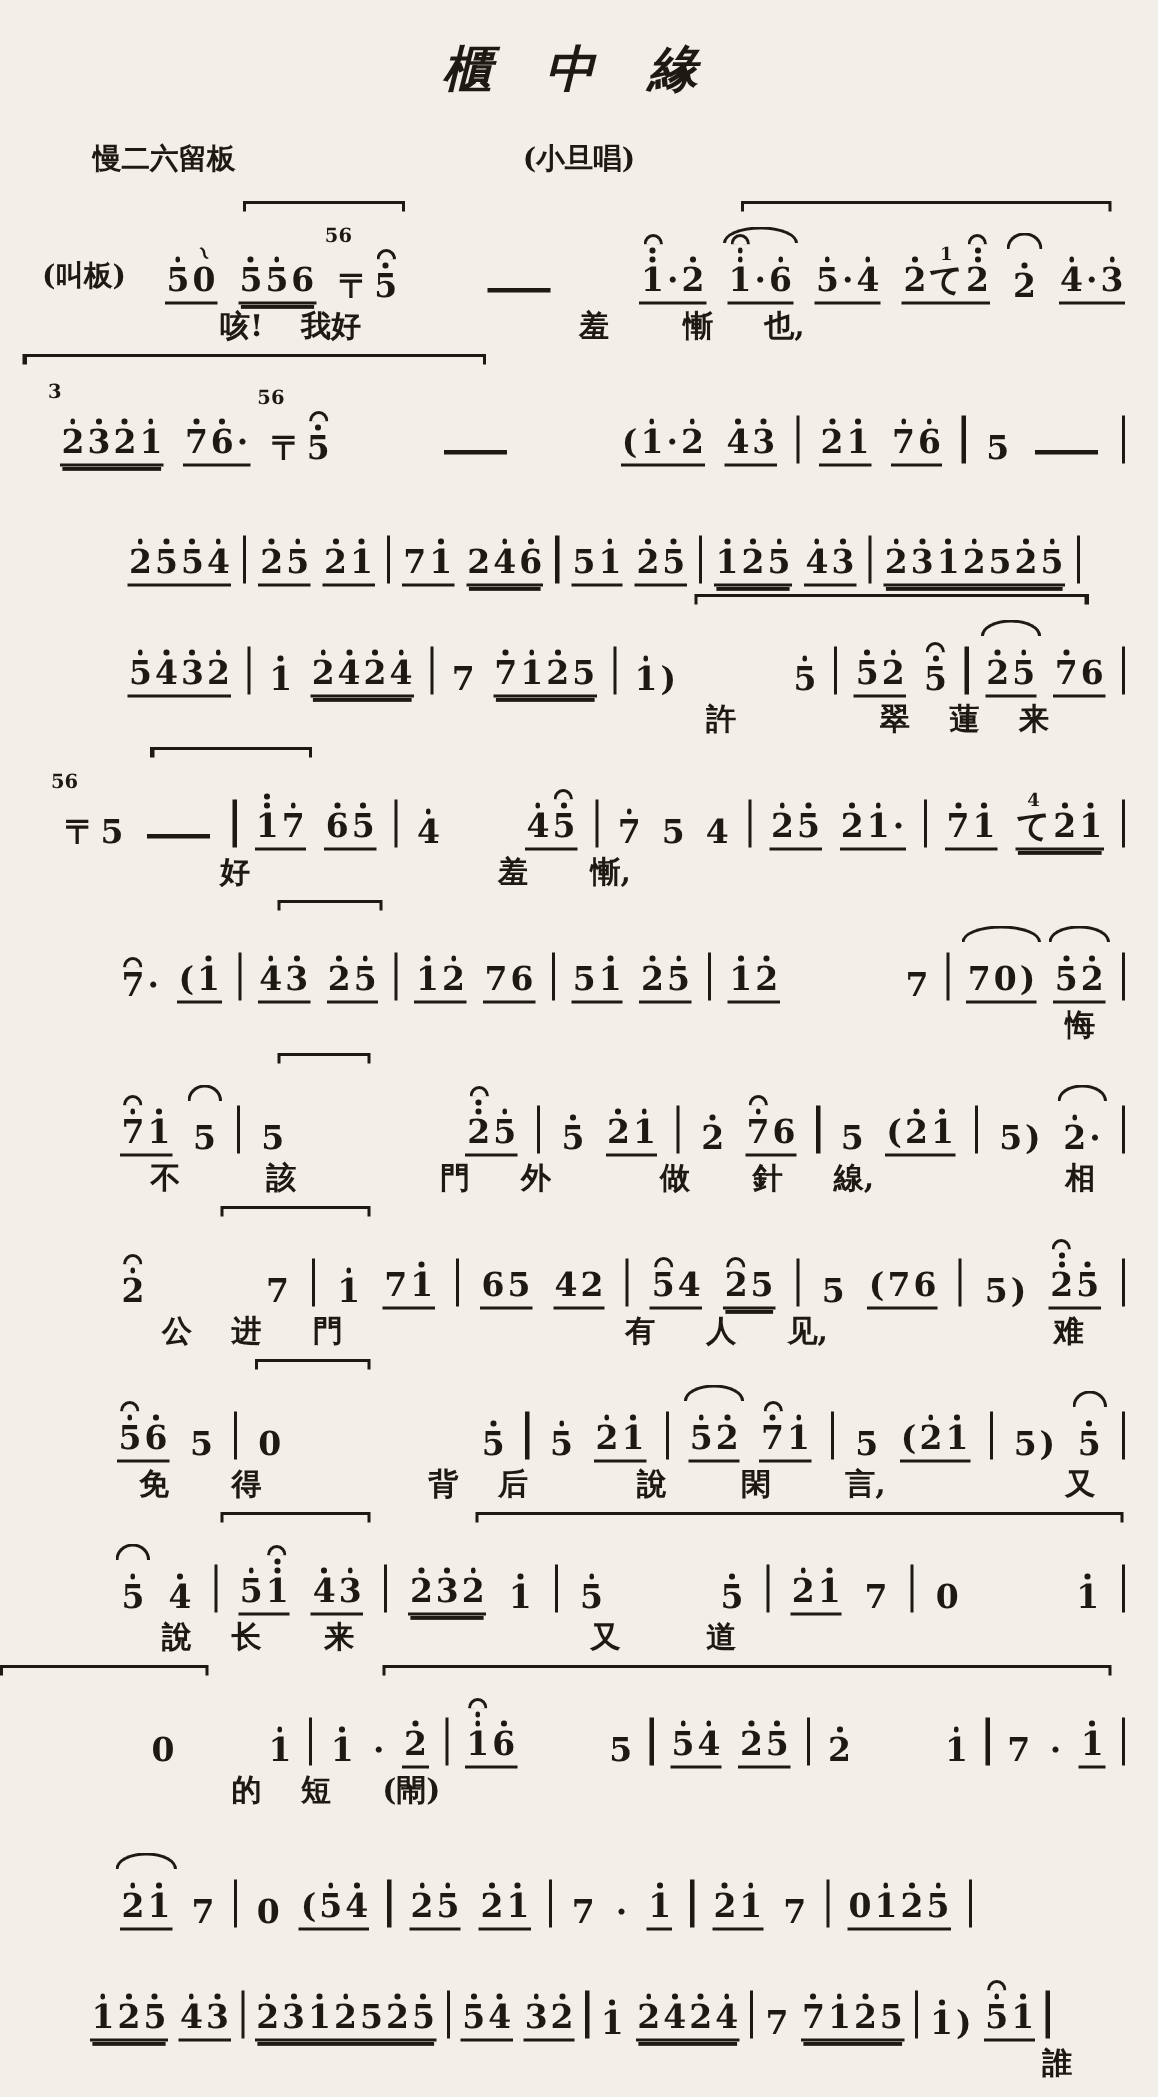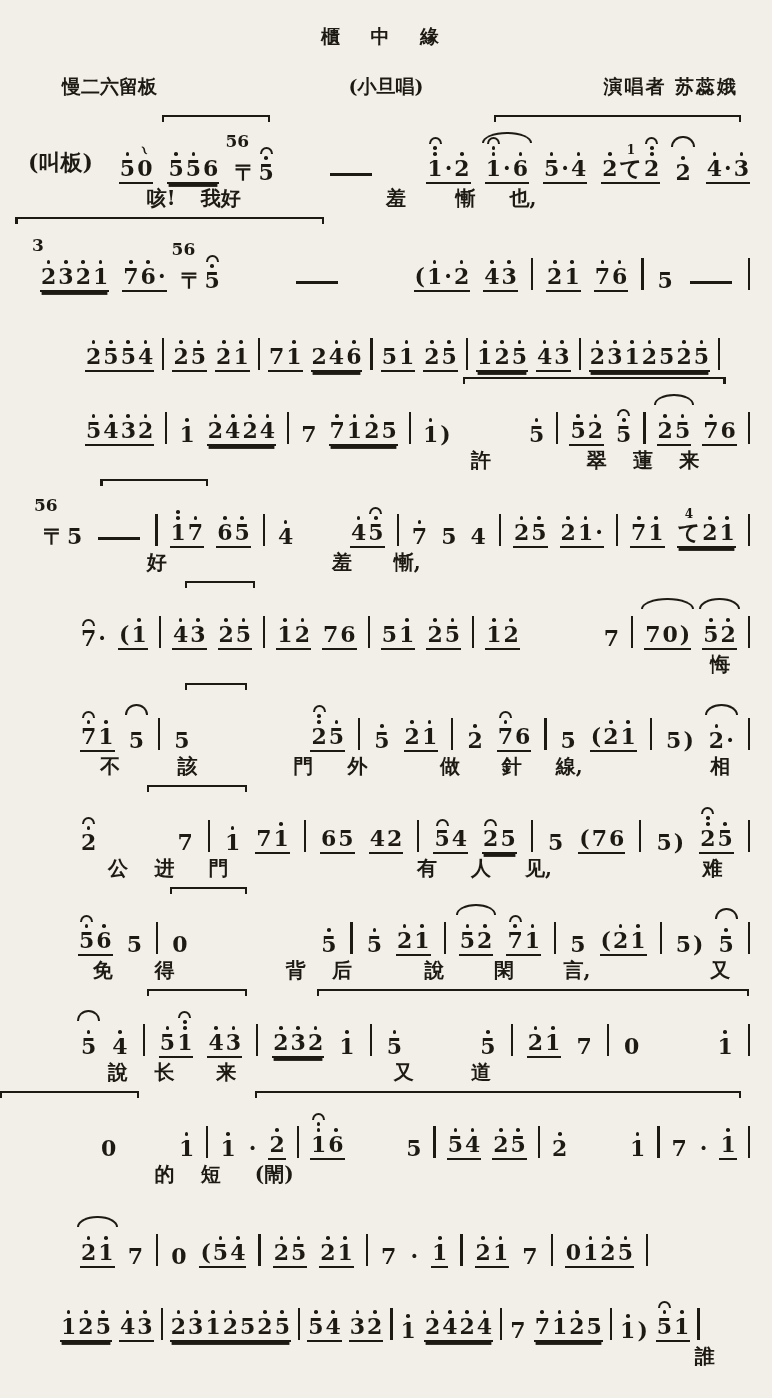--- a/index.html
+++ b/index.html
@@ -1,64 +1,63 @@
 <!DOCTYPE html>
 <html><head>
 <meta charset="utf-8">
 <title>score</title>
 <style>
   html,body{margin:0;padding:0;background:#c9c6bf;}
   .page{position:relative;width:772px;height:1398px;margin:0 auto;background:#f2efe8;
         color:#1d1a14;font-family:"DejaVu Serif",serif;box-sizing:border-box;
         padding:24px 0 8px;overflow:hidden;}
-  .hdr-title{text-align:center;font-size:19px;font-weight:bold;letter-spacing:12px;}
+  .hdr-title{text-align:center;font-size:33px;font-weight:bold;letter-spacing:12px;font-style:italic;}
   .hdr-meta{display:grid;grid-template-columns:1fr auto 1fr;align-items:end;
             padding:0 34px;margin-top:24px;font-size:19px;font-weight:bold;}
   .hdr-meta .tempo{text-align:left;margin-left:28px;}
   .hdr-meta .role{text-align:center;}
   .hdr-meta .perf{text-align:right;letter-spacing:2px;}
   .score{margin-top:10px;}
   .sl{position:relative;display:flex;align-items:flex-end;height:80px;box-sizing:border-box;}
   .sl.haslyr{height:102px;padding-bottom:28px;}
-  .pre{font-size:22px;font-weight:bold;margin:0 12px 6px 0;white-space:nowrap;}
+  .pre{font-size:19px;font-weight:bold;margin:0 12px 6px 0;white-space:nowrap;}
   .tok{position:relative;}
   .cr{display:flex;align-items:flex-end;}
   .ul1{border-bottom:2.2px solid currentColor;padding-bottom:2px;}
   .ul2{border-bottom:2.2px solid currentColor;padding-bottom:2px;
        box-shadow:0 4.5px 0 -1.6px currentColor;}
   .ch{display:flex;flex-direction:column;align-items:center;padding:0 1px;}
   .ab{display:flex;flex-direction:column;align-items:center;justify-content:flex-end;height:25px;}
   .dot{width:3.6px;height:3.6px;border-radius:50%;background:currentColor;margin:1.1px 0;}
   .carc{width:13px;height:7px;border:2px solid currentColor;border-bottom:none;
         border-radius:50% 50% 0 0/100% 100% 0 0;box-sizing:border-box;margin-bottom:1px;}
   .wav{font-size:14px;font-weight:bold;line-height:1;transform:rotate(62deg);}
   .gsup{font-size:12px;font-weight:bold;line-height:1;margin-bottom:1px;}
   .g{font-size:22px;font-weight:bold;line-height:1.05;white-space:nowrap;}
   .dashbar{width:42px;height:3px;background:currentColor;margin:0 2px 8px;}
   .bar{width:2.2px;height:32px;background:currentColor;margin-bottom:2px;}
   .sp{flex:1 1 0;min-width:3px;}
-  .sup{position:absolute;top:-5px;left:-8px;font-size:17px;font-weight:bold;white-space:nowrap;}
+  .sup{position:absolute;top:-5px;left:-8px;font-size:13px;font-weight:bold;white-space:nowrap;}
   .tarc{position:absolute;left:-3px;right:-3px;top:0;height:9px;border:2.2px solid currentColor;
         border-bottom:none;border-radius:50% 50% 0 0/100% 100% 0 0;}
   .phr{position:absolute;top:5px;height:6px;border-top:2.2px solid currentColor;}
   .phr::before,.phr::after{content:"";position:absolute;top:0;width:2.2px;height:5px;
         background:currentColor;}
   .phr::before{left:0;}
   .phr::after{right:0;}
   .lyr{position:absolute;bottom:0;font-size:20px;font-weight:bold;white-space:nowrap;}
 </style>
 </head>
 <body>
 
 <div class="page">
   <div class="hdr-title">櫃 中 緣</div>
   <div class="hdr-meta">
     <span class="tempo">慢二六留板</span>
     <span class="role">(小旦唱)</span>
-    <span class="perf">演唱者  苏蕊娥</span>
   </div>
   <div class="score" id="score">
       <div class="sl haslyr" style="padding-left: 28px; padding-right: 22px; gap: 14px;">
         <div class="phr" style="left: 21%; width: 14%;"></div>
         <div class="phr" style="left: 64%; width: 32%;"></div>
         <div class="pre">(叫板)</div>
         <div class="tok">
           <div class="cr ul1">
             <div class="ch">
               <div class="ab">

